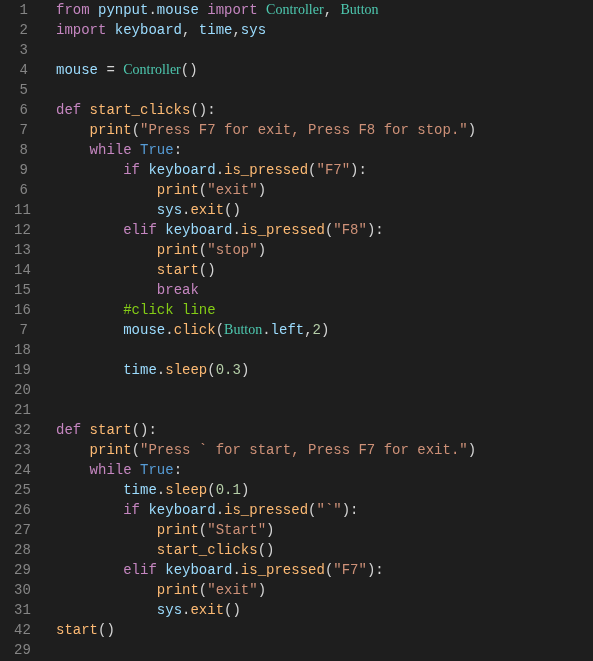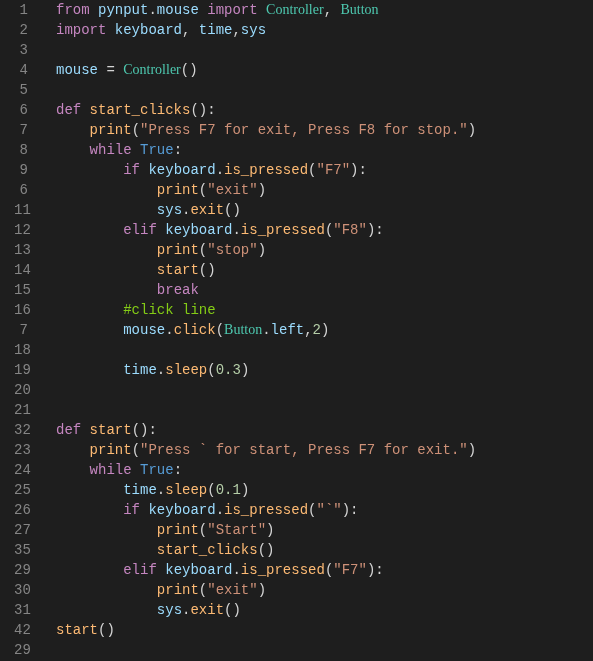--- a/index.html
+++ b/index.html
@@ -67,21 +67,21 @@
       <div class="ln">18</div>
       <div class="ln">19</div>
       <div class="ln">20</div>
       <div class="ln">21</div>
       <div class="ln">32</div>
       <div class="ln">23</div>
       <div class="ln">24</div>
       <div class="ln">25</div>
       <div class="ln">26</div>
       <div class="ln">27</div>
-      <div class="ln">35</div>
+      <div class="ln">28</div>
       <div class="ln">29</div>
       <div class="ln">30</div>
       <div class="ln">31</div>
       <div class="ln">42</div>
       <div class="ln">29</div>
     </div>
   <div class="code" id="code"><div class="ln"><span class="kw">from </span><span class="var">pynput</span><span class="op">.</span><span class="var">mouse</span><span class="op"> </span><span class="kw">import </span><span class="cls">Controller</span><span class="op">, </span><span class="cls">Button</span></div><div class="ln"><span class="kw">import </span><span class="var">keyboard</span><span class="op">, </span><span class="var">time</span><span class="op">,</span><span class="var">sys</span></div><div class="ln">&nbsp;</div><div class="ln"><span class="var">mouse</span><span class="op"> = </span><span class="cls">Controller</span><span class="op">()</span></div><div class="ln">&nbsp;</div><div class="ln"><span class="kw">def </span><span class="fn">start_clicks</span><span class="op">():</span></div><div class="ln"><span class="op">    </span><span class="fn">print</span><span class="op">(</span><span class="str">"Press F7 for exit, Press F8 for stop."</span><span class="op">)</span></div><div class="ln"><span class="op">    </span><span class="kw">while </span><span class="bool">True</span><span class="op">:</span></div><div class="ln"><span class="op">        </span><span class="kw">if </span><span class="var">keyboard</span><span class="op">.</span><span class="fn">is_pressed</span><span class="op">(</span><span class="str">"F7"</span><span class="op">):</span></div><div class="ln"><span class="op">            </span><span class="fn">print</span><span class="op">(</span><span class="str">"exit"</span><span class="op">)</span></div><div class="ln"><span class="op">            </span><span class="var">sys</span><span class="op">.</span><span class="fn">exit</span><span class="op">()</span></div><div class="ln"><span class="op">        </span><span class="kw">elif </span><span class="var">keyboard</span><span class="op">.</span><span class="fn">is_pressed</span><span class="op">(</span><span class="str">"F8"</span><span class="op">):</span></div><div class="ln"><span class="op">            </span><span class="fn">print</span><span class="op">(</span><span class="str">"stop"</span><span class="op">)</span></div><div class="ln"><span class="op">            </span><span class="fn">start</span><span class="op">()</span></div><div class="ln"><span class="op">            </span><span class="kw">break</span></div><div class="ln"><span class="op">        </span><span class="cmt">#click line</span></div><div class="ln"><span class="op">        </span><span class="var">mouse</span><span class="op">.</span><span class="fn">click</span><span class="op">(</span><span class="cls">Button</span><span class="op">.</span><span class="var">left</span><span class="op">,</span><span class="num">2</span><span class="op">)</span></div><div class="ln">&nbsp;</div><div class="ln"><span class="op">        </span><span class="var">time</span><span class="op">.</span><span class="fn">sleep</span><span class="op">(</span><span class="num">0.3</span><span class="op">)</span></div><div class="ln">&nbsp;</div><div class="ln">&nbsp;</div><div class="ln"><span class="kw">def </span><span class="fn">start</span><span class="op">():</span></div><div class="ln"><span class="op">    </span><span class="fn">print</span><span class="op">(</span><span class="str">"Press ` for start, Press F7 for exit."</span><span class="op">)</span></div><div class="ln"><span class="op">    </span><span class="kw">while </span><span class="bool">True</span><span class="op">:</span></div><div class="ln"><span class="op">        </span><span class="var">time</span><span class="op">.</span><span class="fn">sleep</span><span class="op">(</span><span class="num">0.1</span><span class="op">)</span></div><div class="ln"><span class="op">        </span><span class="kw">if </span><span class="var">keyboard</span><span class="op">.</span><span class="fn">is_pressed</span><span class="op">(</span><span class="str">"`"</span><span class="op">):</span></div><div class="ln"><span class="op">            </span><span class="fn">print</span><span class="op">(</span><span class="str">"Start"</span><span class="op">)</span></div><div class="ln"><span class="op">            </span><span class="fn">start_clicks</span><span class="op">()</span></div><div class="ln"><span class="op">        </span><span class="kw">elif </span><span class="var">keyboard</span><span class="op">.</span><span class="fn">is_pressed</span><span class="op">(</span><span class="str">"F7"</span><span class="op">):</span></div><div class="ln"><span class="op">            </span><span class="fn">print</span><span class="op">(</span><span class="str">"exit"</span><span class="op">)</span></div><div class="ln"><span class="op">            </span><span class="var">sys</span><span class="op">.</span><span class="fn">exit</span><span class="op">()</span></div><div class="ln"><span class="fn">start</span><span class="op">()</span></div><div class="ln">&nbsp;</div></div>
 </div>
 
 </body></html>

